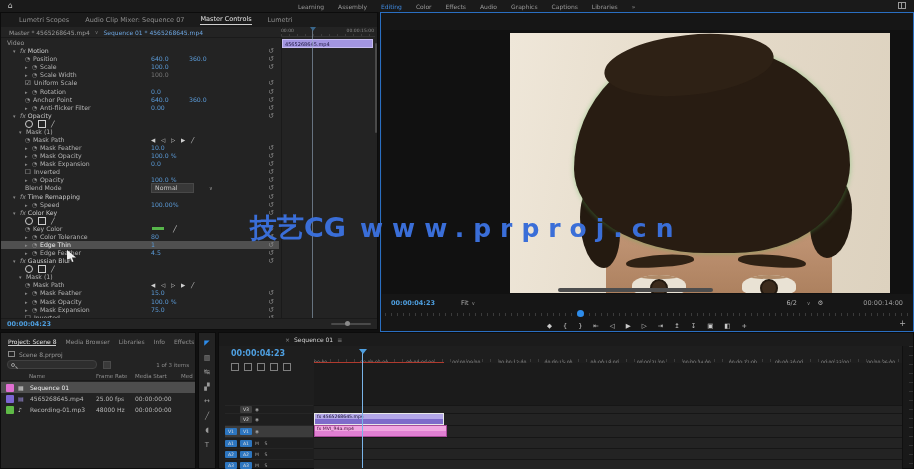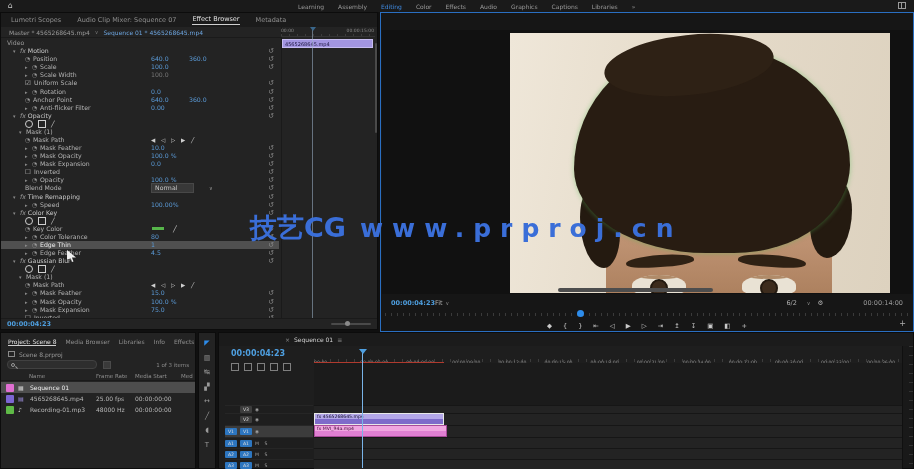--- a/index.html
+++ b/index.html
@@ -14,21 +14,21 @@
   .home{position:absolute;left:8px;top:1px;width:12px;height:9px;color:#c8c8c8;font-size:8px;line-height:9px;}
   .ws{position:absolute;left:298px;top:0;height:12px;display:flex;gap:14px;align-items:center;font-size:6px;color:#9a9a9a;}
   .ws span{cursor:default;}
   .ws span[data-cls~="active"]{color:#3f8ae0;}
   .grid-ic{position:absolute;right:8px;top:2px;width:8px;height:7px;border:1px solid #9a9a9a;}
   .grid-ic:before{content:"";position:absolute;left:2px;top:0;bottom:0;border-left:1px solid #9a9a9a;}
 
   
   .ec{left:0;top:12px;width:378px;height:318px;background:#232323;border:1px solid #0c0c0c;}
   .ec-tabs{position:absolute;left:0;top:0;right:0;height:14px;background:#1b1b1b;display:flex;gap:16px;
-           align-items:center;padding-left:10px;font-size:6.5px;color:#8f8f8f;white-space:nowrap;}
+           align-items:center;padding-left:18px;font-size:6.5px;color:#8f8f8f;white-space:nowrap;}
   .ec-tabs span[data-cls~="active"]{color:#e2e2e2;border-bottom:1px solid #d0d0d0;padding-bottom:1px;}
   .ec-head{position:absolute;left:0;top:14px;height:11px;right:96px;display:flex;align-items:center;
            font-size:6px;color:#9a9a9a;padding-left:8px;gap:5px;white-space:nowrap;border-bottom:1px solid #1a1a1a;}
   .ec-head .seq{color:#6ba3dd;}
   .ec-rows{position:absolute;left:0;top:26px;right:98px;bottom:11px;overflow:hidden;}
   .ecrow{height:8.08px;display:flex;align-items:center;position:relative;font-size:6.2px;color:#b4b4b4;line-height:8px;}
   .ecrow span:empty{display:none;}
   .ecrow .a{color:#8a8a8a;font-size:5px;width:7px;flex:none;}
   .ecrow .sw{color:#9b9b9b;font-size:6px;width:8px;flex:none;}
   .ecrow .chk{font-size:6.5px;width:9px;color:#bdbdbd;flex:none;}
@@ -92,21 +92,21 @@
   .sideR{position:absolute;left:300px;top:145px;width:42px;height:80px;background:#241a10;border-radius:60% 40% 60% 40%;}
   .browL{position:absolute;left:116px;top:222px;width:68px;height:12px;background:#2f2114;border-radius:50% 50% 40% 40%;transform:rotate(-4deg);}
   .browR{position:absolute;left:228px;top:222px;width:68px;height:12px;background:#2f2114;border-radius:50% 50% 40% 40%;transform:rotate(4deg);}
   .eyeL,.eyeR{position:absolute;top:242px;width:54px;height:20px;background:#e9e2d4;border-radius:50% 50% 30% 30%;overflow:hidden;}
   .eyeL{left:122px;} .eyeR{left:232px;}
   .iris{position:absolute;left:18px;top:4px;width:18px;height:18px;border-radius:50%;background:#3c2b1c;border:2px solid #241a10;}
   .lid{position:absolute;left:0;right:0;top:-4px;height:8px;background:#b08b69;border-radius:50%;}
   .hscroll{position:absolute;left:176px;top:258px;width:155px;height:4px;background:#4d4d4d;border-radius:2px;}
   .prog-bottom{position:absolute;left:0;right:0;top:283px;height:14px;display:flex;align-items:center;padding:0 10px;font-size:6.5px;}
   .prog-bottom .tc{color:#4e9fe0;font-weight:bold;}
-  .prog-bottom .fit{color:#b0b0b0;}
+  .prog-bottom .fit{margin-left:26px;color:#b0b0b0;}
   .prog-bottom .car{color:#8a8a8a;font-size:5px;margin-left:3px;}
   .prog-bottom .right{margin-left:auto;display:flex;gap:7px;align-items:center;color:#b0b0b0;}
   .prog-bottom .dur{color:#9a9a9a;margin-left:33px;}
   .scrub{position:absolute;left:4px;right:4px;top:297px;height:8px;
          background:repeating-linear-gradient(90deg,#3a3a3a 0 1px,transparent 1px 6px);background-size:100% 3px;background-position:0 3px;background-repeat:repeat-x;}
   .scrub .dot{position:absolute;left:192px;top:0;width:7px;height:7px;border-radius:50%;background:#2d8ceb;}
   .transport{position:absolute;left:0;right:0;top:306px;height:14px;display:flex;gap:11px;align-items:center;justify-content:center;}
   .tbtn{color:#c9c9c9;font-size:6.5px;line-height:10px;}
   .tplus{position:absolute;right:7px;top:0;color:#b0b0b0;font-size:8px;}
 
@@ -210,23 +210,23 @@
   </div>
   <span class="grid-ic"></span>
 </div>
 
 <div class="panel ec">
   <div class="ec-tabs">
     <span data-cls="">Lumetri Scopes</span>
 
     <span data-cls="">Audio Clip Mixer: Sequence 07</span>
 
-    <span data-cls="active">Effect Browser</span>
-
-    <span data-cls="">Metadata</span>
+    <span data-cls="active">Master Controls</span>
+
+    <span data-cls="">Lumetri</span>
   </div>
   <div class="ec-head">
     <span>Master * 4565268645.mp4</span>
     <span style="font-size:5px;color:#777">∨</span>
     <span class="seq">Sequence 01 * 4565268645.mp4</span>
   </div>
 
   <div class="ec-rows">
     <div class="ecrow" data-cls="sec">
 

